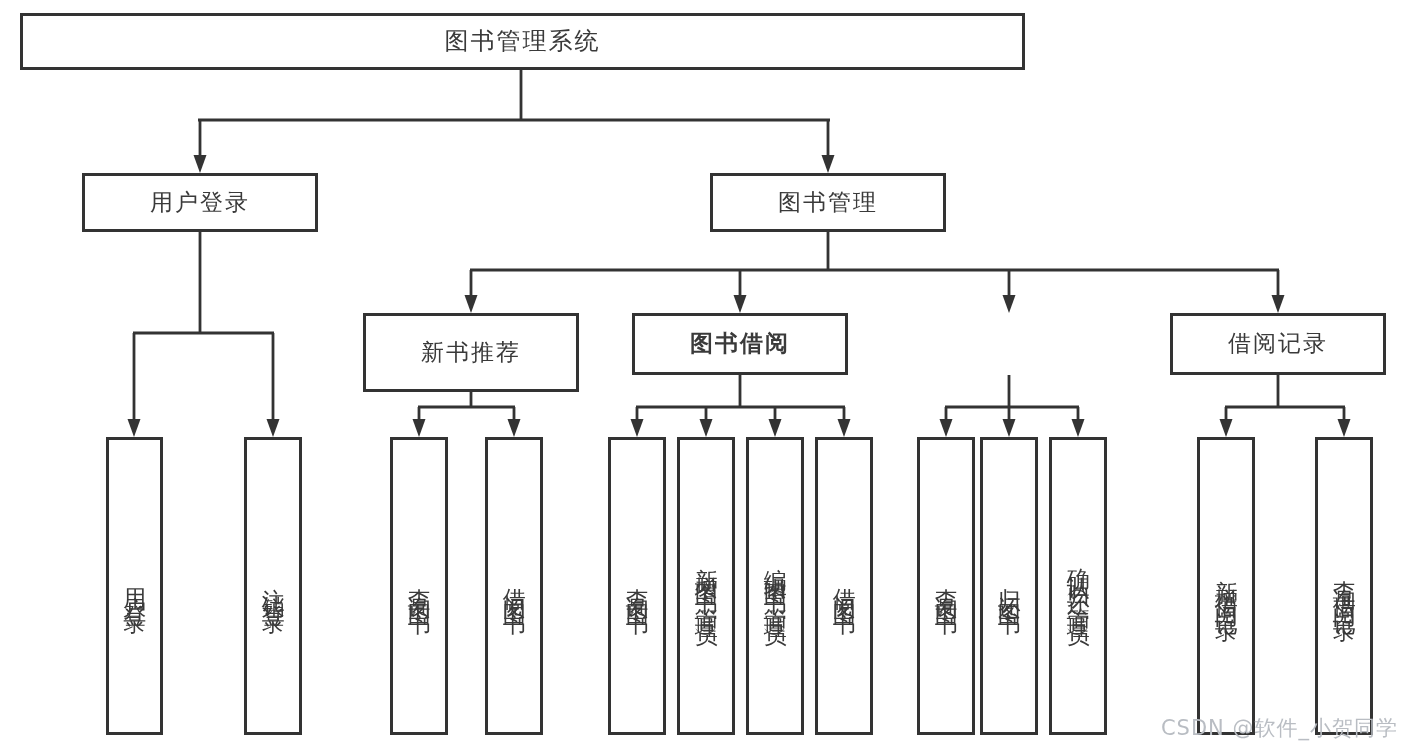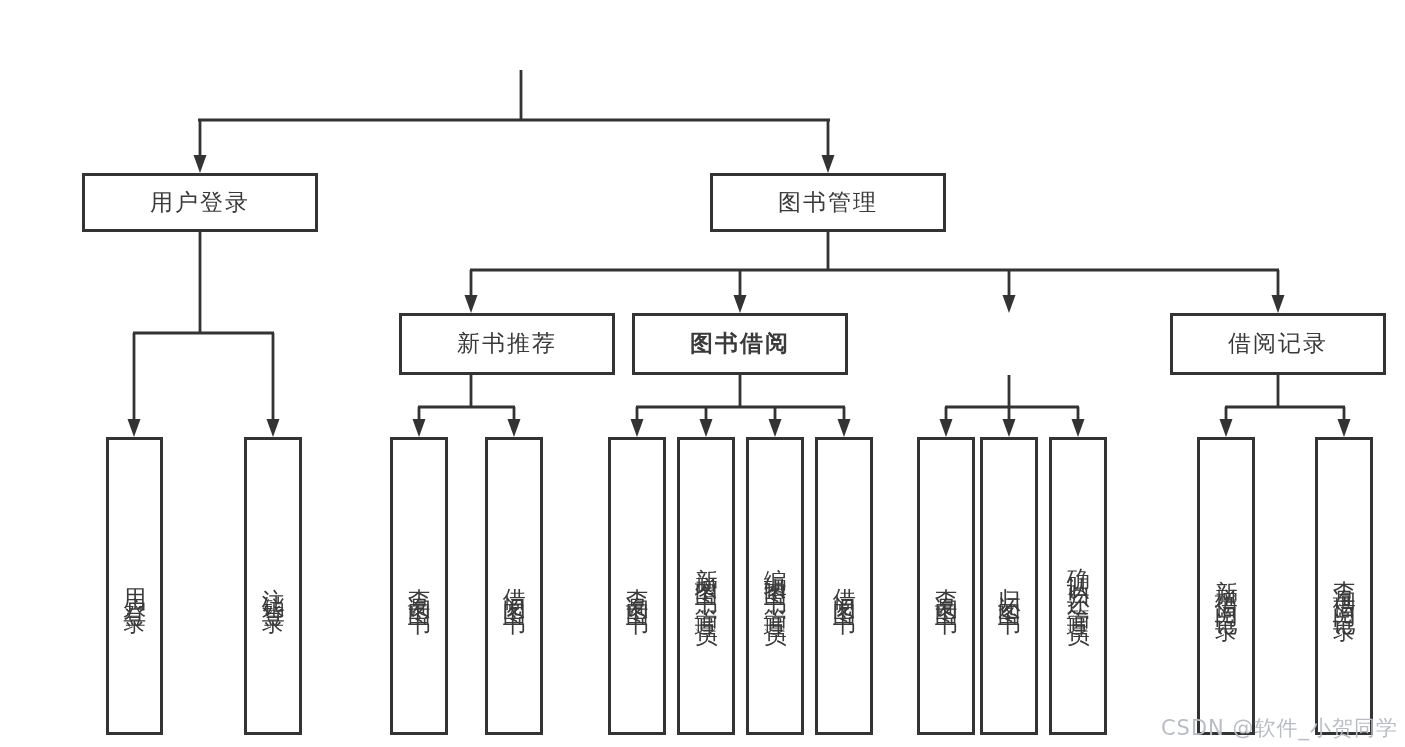--- a/index.html
+++ b/index.html
@@ -120,25 +120,26 @@
       <polygon points="768.5,419 781.5,419 775,437"></polygon>
       <polygon points="837.5,419 850.5,419 844,437"></polygon>
       <polygon points="939.5,419 952.5,419 946,437"></polygon>
       <polygon points="1002.5,419 1015.5,419 1009,437"></polygon>
       <polygon points="1071.5,419 1084.5,419 1078,437"></polygon>
       <polygon points="1219.5,419 1232.5,419 1226,437"></polygon>
       <polygon points="1337.5,419 1350.5,419 1344,437"></polygon>
     </g>
   </svg>
 
+  <div class="node title" style="left:20px; top:13px; width:1005px; height:57px;">图书管理系统</div>
 
   <div class="node" style="left:82px; top:173px; width:236px; height:59px;">用户登录</div>
   <div class="node" style="left:710px; top:173px; width:236px; height:59px;">图书管理</div>
 
-  <div class="node" style="left:363px; top:313px; width:216px; height:62px;margin-left:36px;">新书推荐</div>
+  <div class="node" style="left:363px; top:313px; width:216px; height:79px;">新书推荐</div>
   <div class="node" style="left:632px; top:313px; width:216px; height:62px;font-weight:bold;">图书借阅</div>
   <div class="node" style="left:1170px; top:313px; width:216px; height:62px;">借阅记录</div>
 
   <div class="node vnode" style="left:106px; top:437px; width:57px; height:298px;">用户登录</div>
   <div class="node vnode" style="left:244px; top:437px; width:58px; height:298px;">注销登录</div>
 
   <div class="node vnode" style="left:390px; top:437px; width:58px; height:298px;">查询图书</div>
   <div class="node vnode" style="left:485px; top:437px; width:58px; height:298px;">借阅图书</div>
 
   <div class="node vnode" style="left:608px; top:437px; width:58px; height:298px;">查询图书</div>

